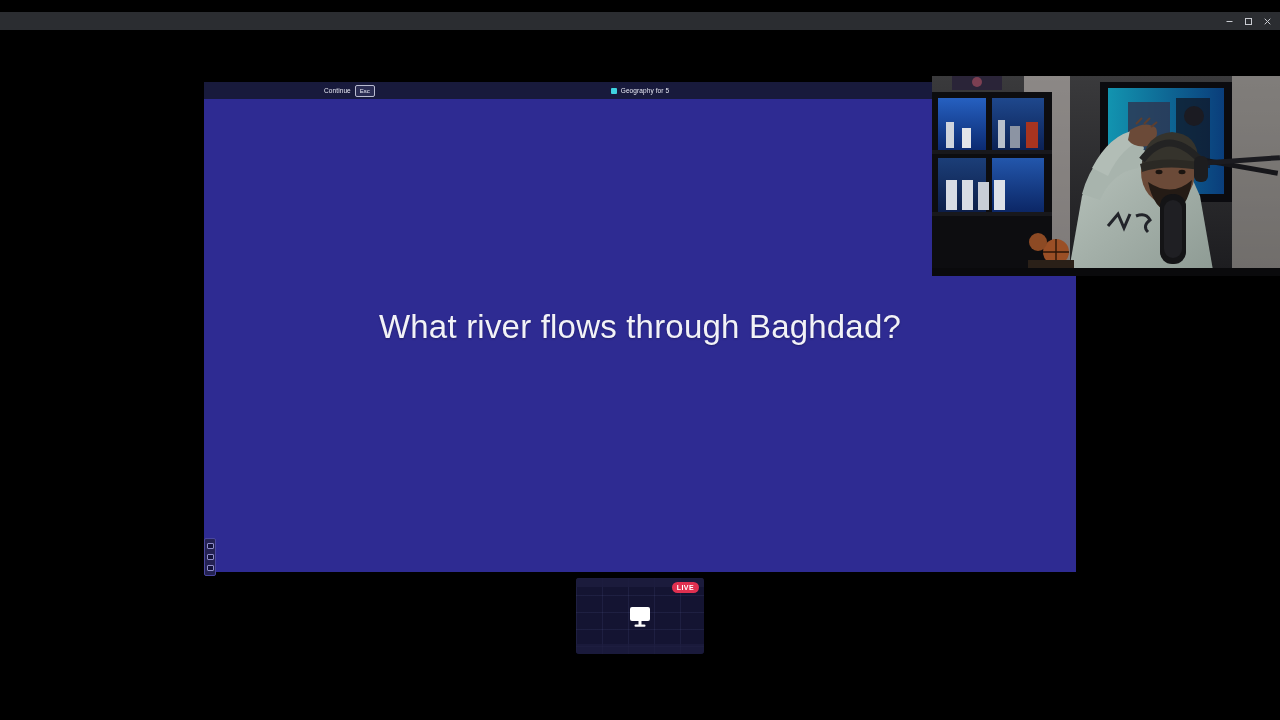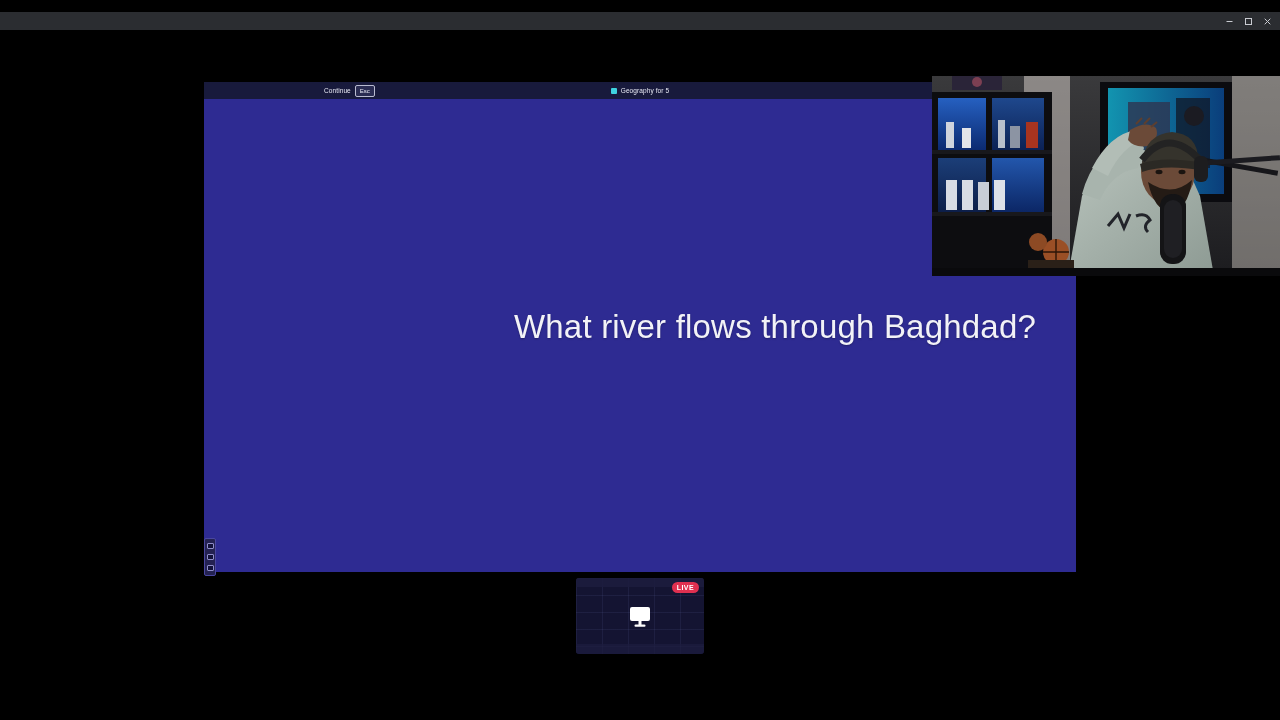--- a/index.html
+++ b/index.html
@@ -117,21 +117,21 @@
   }
 
   .question {
     position: absolute;
     left: 0;
     top: 0;
     width: 872px;
     height: 490px;
     display: flex;
     align-items: center;
-    justify-content: flex-end;
+    justify-content: center;
     padding: 0 40px;
     box-sizing: border-box;
   }
   .question-text {
     color: #f2f2f7;
     font-size: 33px;
     font-weight: 400;
     text-align: center;
     letter-spacing: 0.2px;
     text-shadow: 0 1px 2px rgba(0,0,0,0.28);

